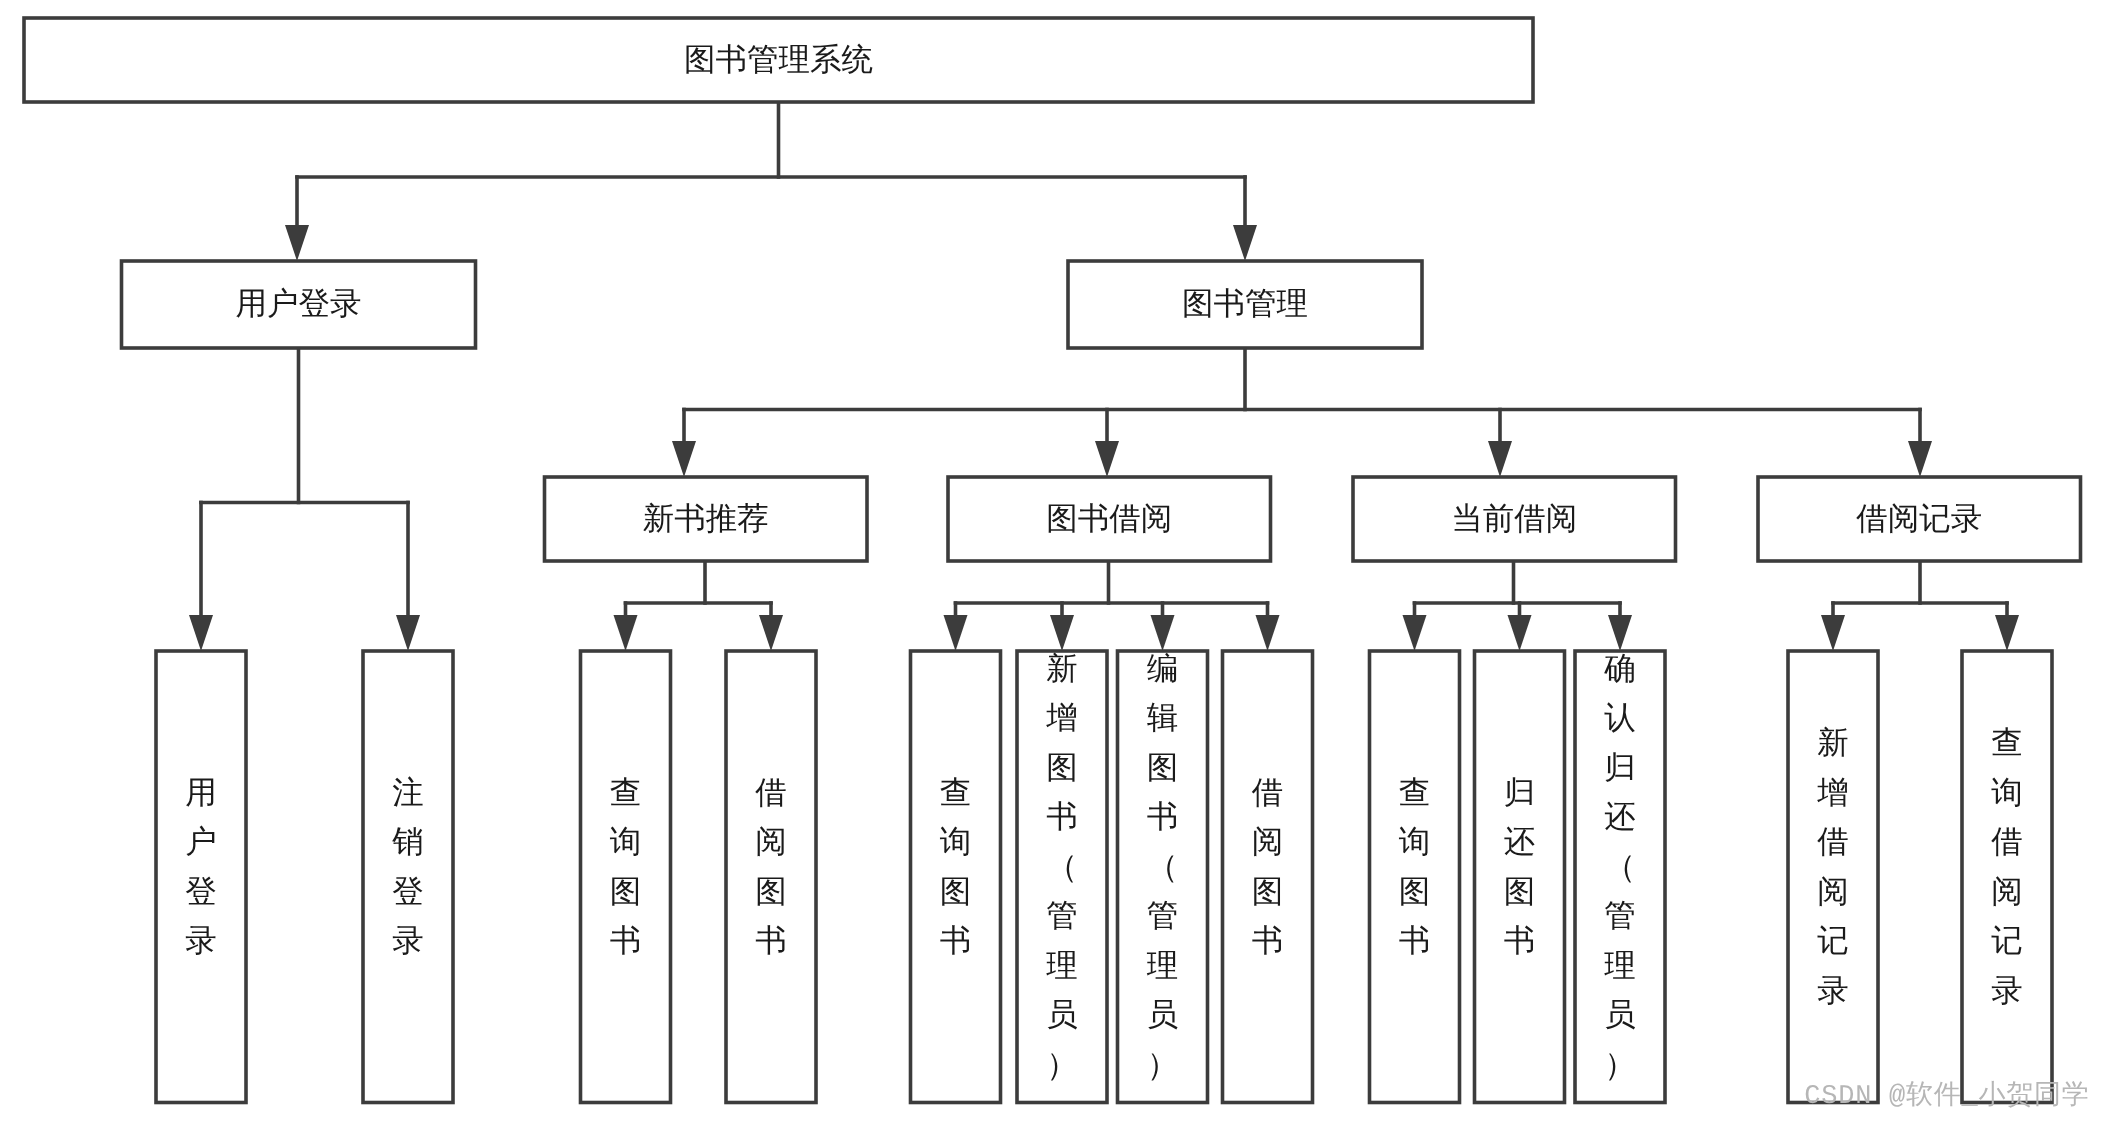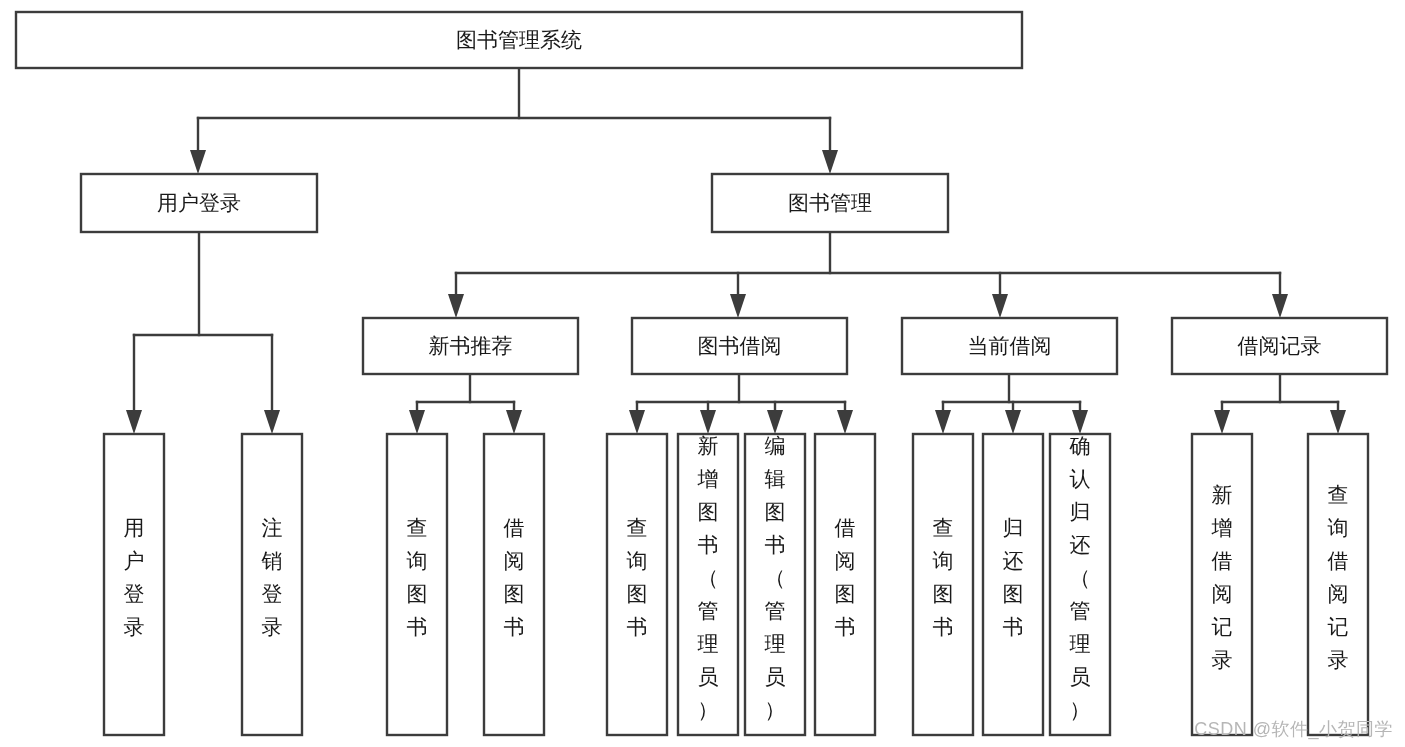--- a/index.html
+++ b/index.html
@@ -54,21 +54,21 @@
   .node-label-vertical {
     fill: #1a1a1a;
     font-family: "Liberation Sans", "DejaVu Sans", sans-serif;
     font-size: 21px;
     text-anchor: middle;
   }
   .watermark-text {
     position: absolute;
     right: 12px;
     bottom: 6px;
-    font-family: Liberation Sans, sans-serif;
+    font-family: Liberation Mono, monospace;
     font-size: 18px;
     color: #b6b6b6;
     letter-spacing: 0.5px;
     white-space: nowrap;
     pointer-events: none;
   }
 </style>
 </head>
 <body>
 

